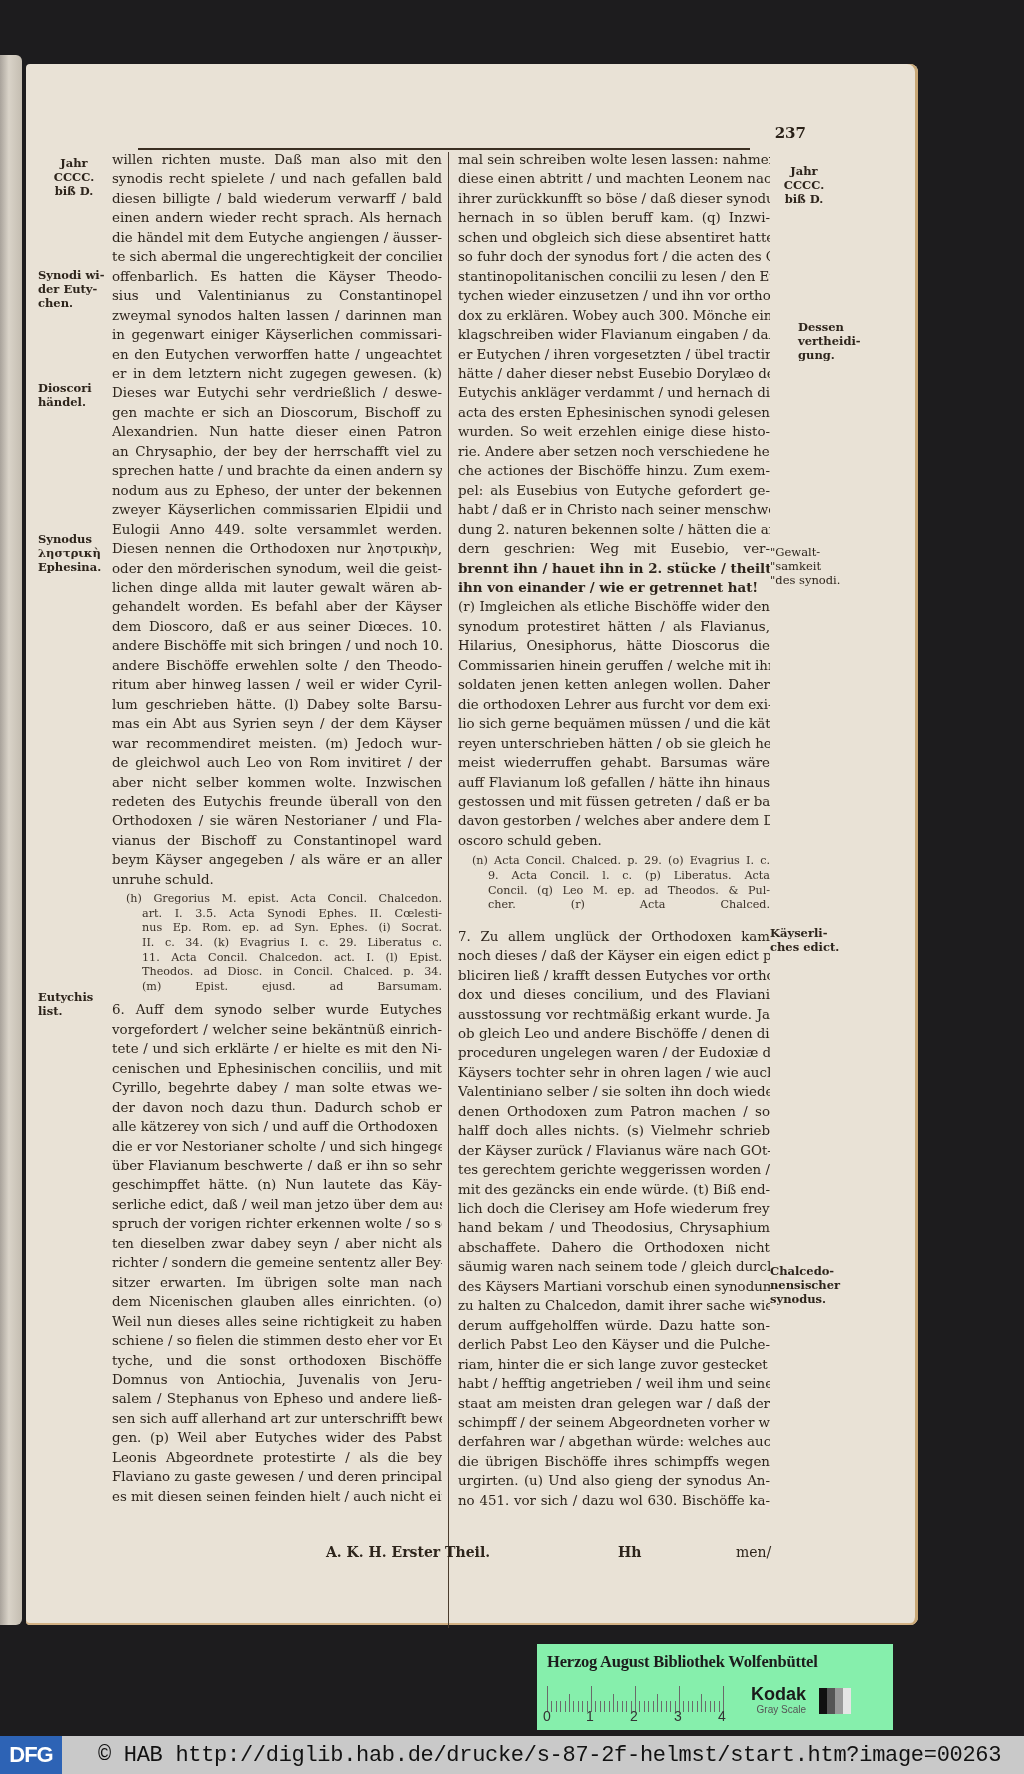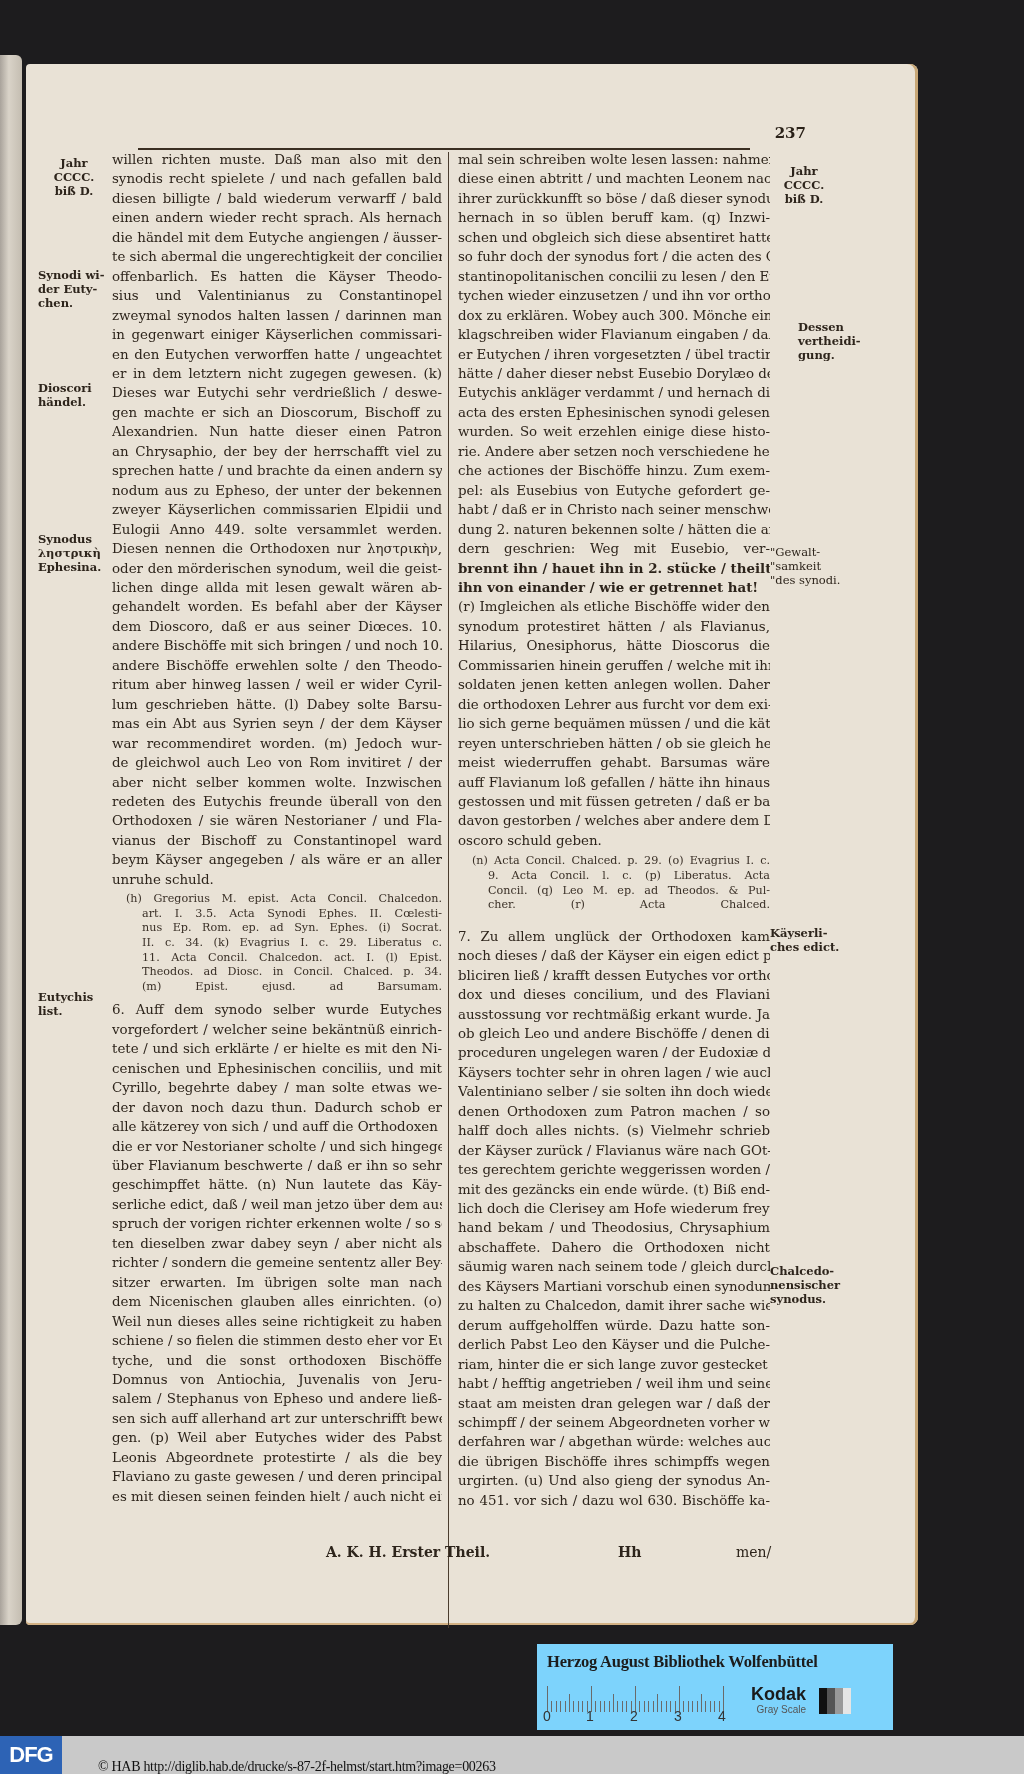--- a/index.html
+++ b/index.html
@@ -48,21 +48,21 @@
   .margin-note {
     position:absolute; font-size:11.5px; line-height:14px; font-weight:bold; color:#2d241b;
   }
   .margin-note span { display:block; white-space:nowrap; }
   .bold-line { font-weight:bold; }
   .footer-sig {
     position:absolute; top:1480px; font-size:14px; font-weight:bold; color:#2d241b;text-align:right;
   }
   .label-card {
     position:absolute; left:537px; top:1644px; width:356px; height:86px;
-    background:#7dd3fc;
+    background:#86efac;
   }
   .label-card .org {
     position:absolute; left:10px; top:8px; font-family:"Liberation Serif", serif;
     font-weight:bold; font-size:16.5px; color:#1c1c1c; letter-spacing:-0.2px;
   }
   .ruler {
     position:absolute; left:10px; top:40px; width:176px; height:28px;
   }
   .ruler .tick { position:absolute; bottom:0; width:1px; background:#6a6a6a; }
   .ruler-labels { position:absolute; left:6px; top:64px; width:200px; height:18px; font-family:"Liberation Sans", sans-serif; font-size:14px; color:#333; }
@@ -75,22 +75,22 @@
   .credit-bar {
     position:absolute; left:0; top:1736px; width:1024px; height:38px;
     background:#c9c9c9;
   }
   .dfg-logo {
     position:absolute; left:0; top:0; width:62px; height:38px; background:#2d63b5;
     color:#fff; font-family:"Liberation Sans", sans-serif; font-weight:bold; font-size:22px;
     display:flex; align-items:center; justify-content:center; letter-spacing:-1px;
   }
   .credit-text {
-    position:absolute; left:98px; top:23px; font-family:Liberation Serif, serif;
-    font-size:14px; color:#111; white-space:nowrap; letter-spacing:-0.3px;
+    position:absolute; left:98px; top:7px; font-family:Liberation Mono, monospace;
+    font-size:22px; color:#111; white-space:nowrap; letter-spacing:-0.3px;
   }
 </style>
 </head>
 <body>
 
 <div class="left-sliver"></div>
 
 <div class="page">
   <div class="hdr">
     <span class="pnum">237</span>
@@ -164,29 +164,29 @@
         <span class="line">Dieses war Eutychi sehr verdrießlich / deswe-</span>
         <span class="line">gen machte er sich an Dioscorum, Bischoff zu</span>
         <span class="line">Alexandrien. Nun hatte dieser einen Patron</span>
         <span class="line">an Chrysaphio, der bey der herrschafft viel zu</span>
         <span class="line">sprechen hatte / und brachte da einen andern sy-</span>
         <span class="line">nodum aus zu Epheso, der unter der bekennen</span>
         <span class="line">zweyer Käyserlichen commissarien Elpidii und</span>
         <span class="line">Eulogii Anno 449. solte versammlet werden.</span>
         <span class="line">Diesen nennen die Orthodoxen nur ληστρικὴν,</span>
         <span class="line">oder den mörderischen synodum, weil die geist-</span>
-        <span class="line">lichen dinge allda mit lesen gewalt wären ab-</span>
+        <span class="line">lichen dinge allda mit lauter gewalt wären ab-</span>
         <span class="line">gehandelt worden. Es befahl aber der Käyser</span>
         <span class="line">dem Dioscoro, daß er aus seiner Diœces. 10.</span>
         <span class="line">andere Bischöffe mit sich bringen / und noch 10.</span>
         <span class="line">andere Bischöffe erwehlen solte / den Theodo-</span>
         <span class="line">ritum aber hinweg lassen / weil er wider Cyril-</span>
         <span class="line">lum geschrieben hätte. (l) Dabey solte Barsu-</span>
         <span class="line">mas ein Abt aus Syrien seyn / der dem Käyser</span>
-        <span class="line">war recommendiret worden. (m) Jedoch wur-</span>
+        <span class="line">war recommendiret meisten. (m) Jedoch wur-</span>
         <span class="line">de gleichwol auch Leo von Rom invitiret / der</span>
         <span class="line">aber nicht selber kommen wolte. Inzwischen</span>
         <span class="line">redeten des Eutychis freunde überall von den</span>
         <span class="line">Orthodoxen / sie wären Nestorianer / und Fla-</span>
         <span class="line">vianus der Bischoff zu Constantinopel ward</span>
         <span class="line">beym Käyser angegeben / als wäre er an aller</span>
         <span class="line last">unruhe schuld.</span>
       </div>
     <div class="notes" style="margin-top:3px;margin-bottom:6px;" id="lfn">
         <span class="line first">(h) Gregorius M. epist. Acta Concil. Chalcedon.</span>

